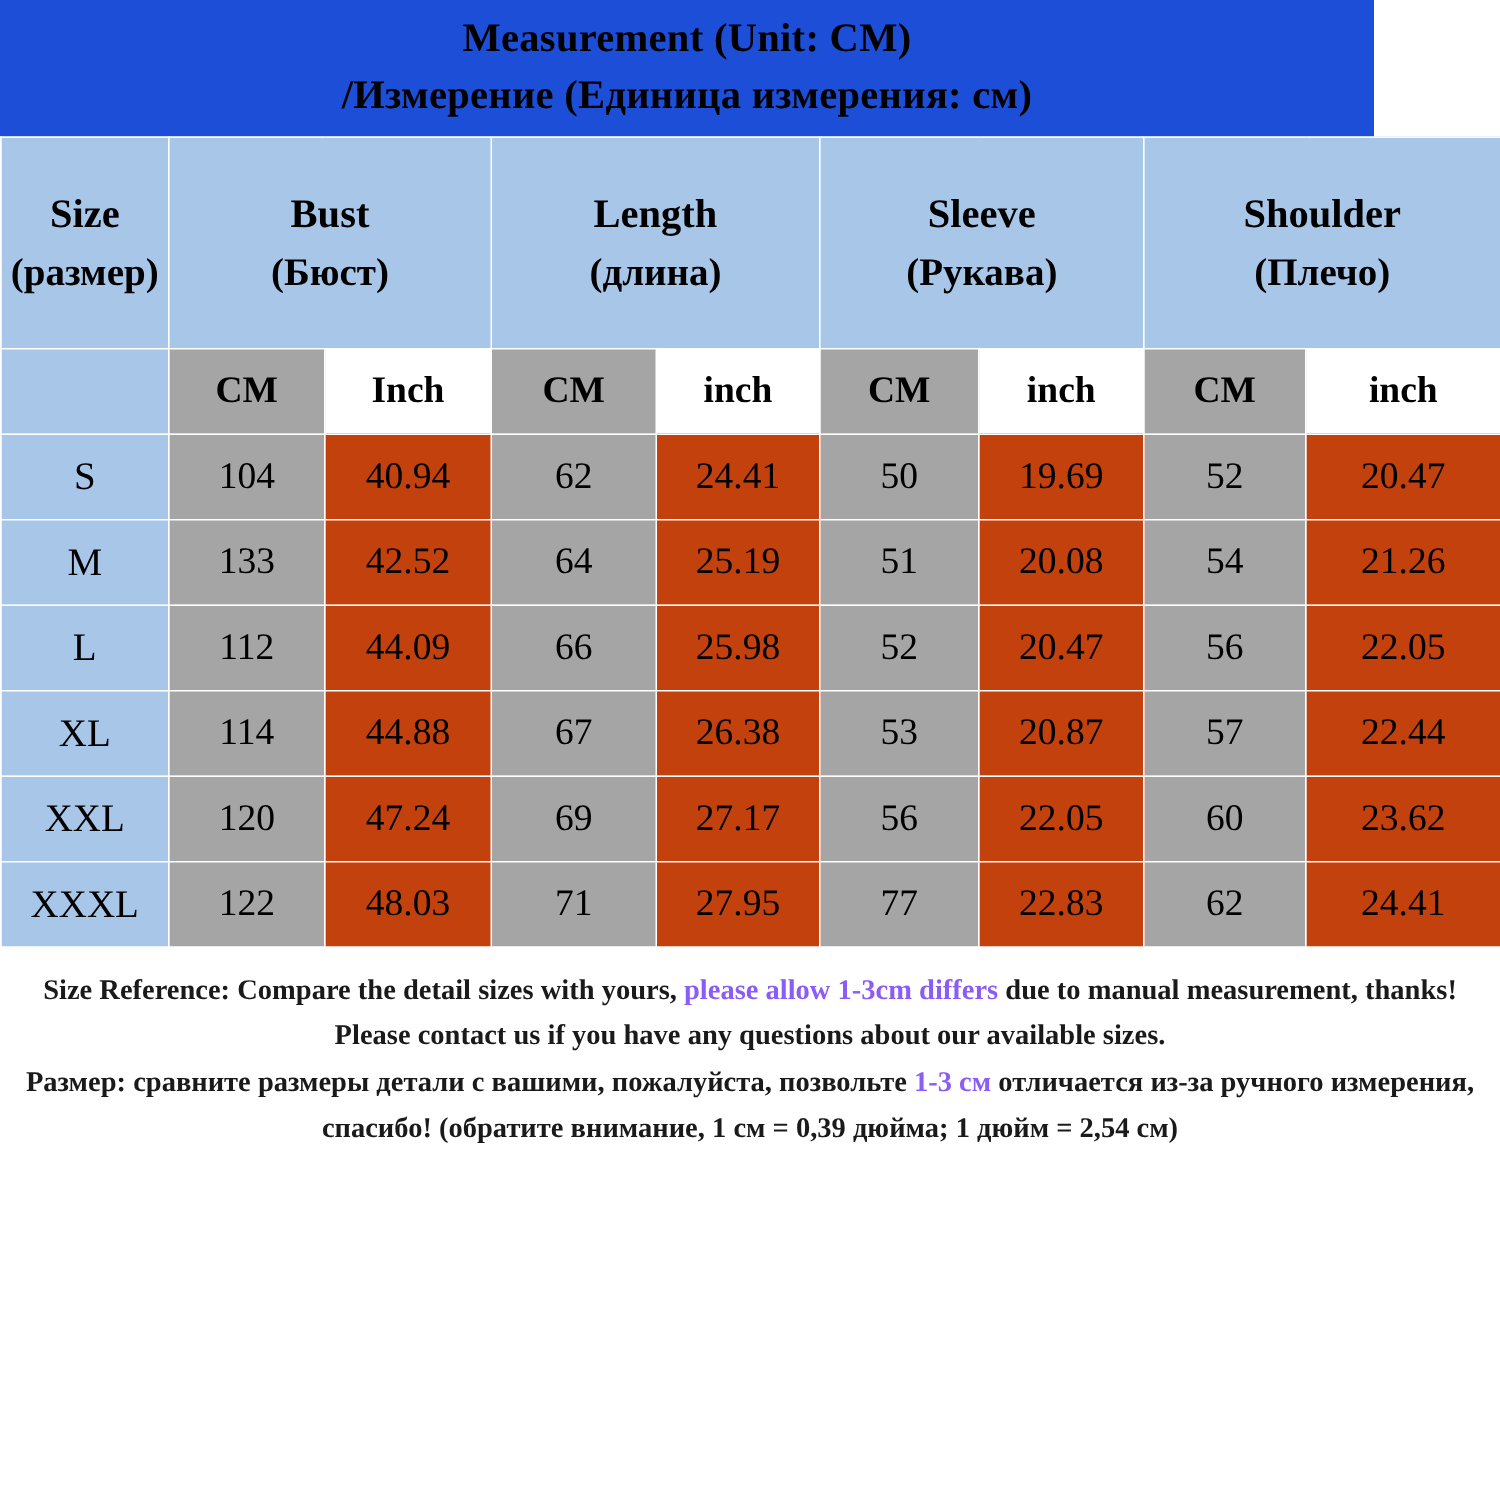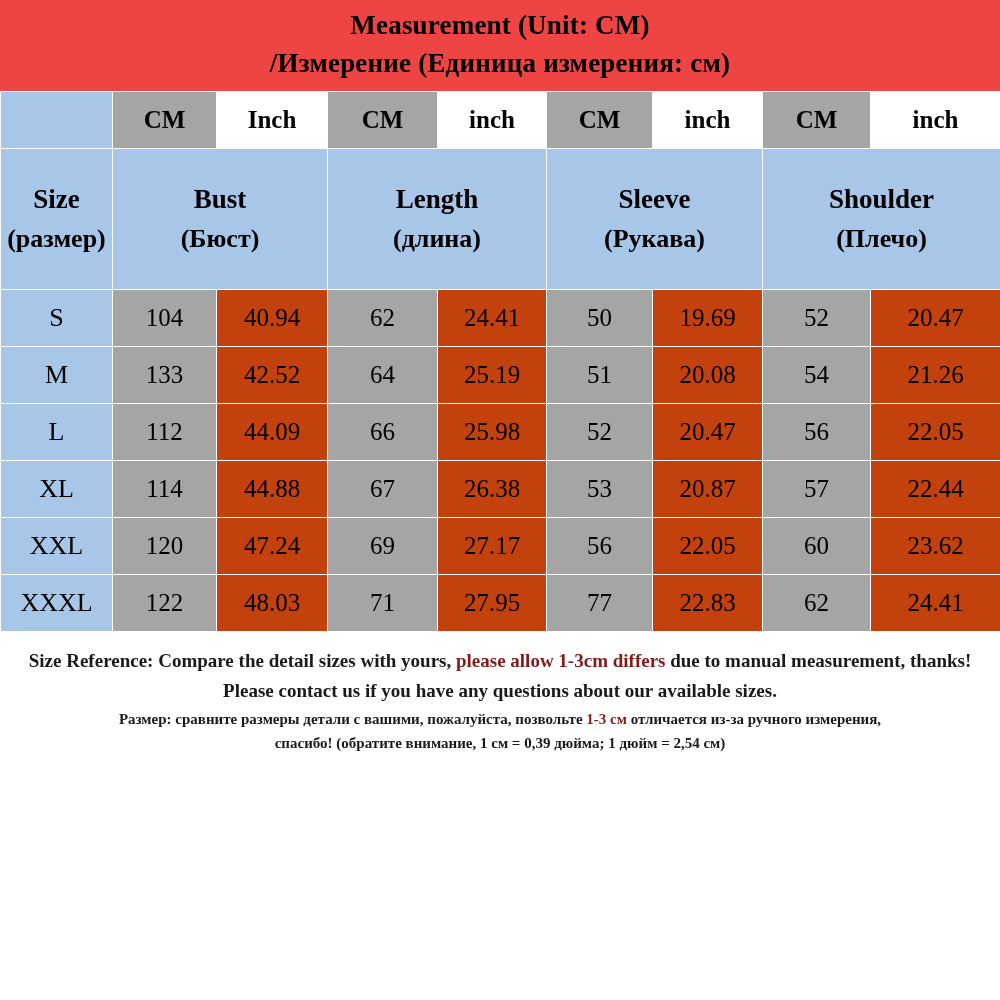--- a/index.html
+++ b/index.html
@@ -15,22 +15,22 @@
     overflow: hidden;
   }
   .sheet {
     width: 1000px;
     height: 1000px;
     position: relative;
     background: #ffffff;
   }
   
   .title-block {
-    background: #ef4444;
-    width: 1000px;
+    background: #1d4ed8;
+    width: 916px;
     padding: 6px 0 8px 0;
     box-sizing: border-box;
     text-align: center;
   }
   .title-line {
     font-size: 27px;
     font-weight: bold;
     line-height: 1.42;
     letter-spacing: 0.2px;
   }
@@ -93,24 +93,24 @@
     text-align: center;
     background: #ffffff;
   }
   .note-line {
     font-size: 19px;
     line-height: 1.62;
     font-weight: bold;
     color: #1a1a1a;
   }
   .note-line.ru {
-    font-size: 15px;
+    font-size: 19px;
   }
   .hl {
-    color: #7f1d1d;
+    color: #8b5cf6;
   }
 </style>
 </head>
 <body>
 
 <div class="sheet">
 
   <div class="title-block">
     <div class="title-line">Measurement (Unit: CM)</div>
     <div class="title-line">/Измерение (Единица измерения: см)</div>
@@ -123,51 +123,51 @@
         <col style="width:111px">
       <col style="width:110px">
         <col style="width:109px">
       <col style="width:106px">
         <col style="width:110px">
       <col style="width:108px">
         <col style="width:130px">
     </colgroup>
     <thead>
       <tr>
-        <td class="size-cell"></td>
-        <td class="unit-cm">CM</td>
-        <td class="unit-inch">Inch</td>
-        <td class="unit-cm">CM</td>
-        <td class="unit-inch">inch</td>
-        <td class="unit-cm">CM</td>
-        <td class="unit-inch">inch</td>
-        <td class="unit-cm">CM</td>
-        <td class="unit-inch">inch</td>
-      </tr>
-      <tr>
         <th class="hdr-cell">
           <span>Size</span>
           <span class="sub">(размер)</span>
         </th>
         <th class="hdr-cell" colspan="2">
           <span>Bust</span>
           <span class="sub">(Бюст)</span>
         </th>
         <th class="hdr-cell" colspan="2">
           <span>Length</span>
           <span class="sub">(длина)</span>
         </th>
         <th class="hdr-cell" colspan="2">
           <span>Sleeve</span>
           <span class="sub">(Рукава)</span>
         </th>
         <th class="hdr-cell" colspan="2">
           <span>Shoulder</span>
           <span class="sub">(Плечо)</span>
         </th>
+      </tr>
+      <tr>
+        <td class="size-cell"></td>
+        <td class="unit-cm">CM</td>
+        <td class="unit-inch">Inch</td>
+        <td class="unit-cm">CM</td>
+        <td class="unit-inch">inch</td>
+        <td class="unit-cm">CM</td>
+        <td class="unit-inch">inch</td>
+        <td class="unit-cm">CM</td>
+        <td class="unit-inch">inch</td>
       </tr>
     </thead>
     <tbody>
       <tr>
         <td class="size-cell">S</td>
         <td class="val-cm">104</td>
         <td class="val-inch">40.94</td>
         <td class="val-cm">62</td>
         <td class="val-inch">24.41</td>
         <td class="val-cm">50</td>

